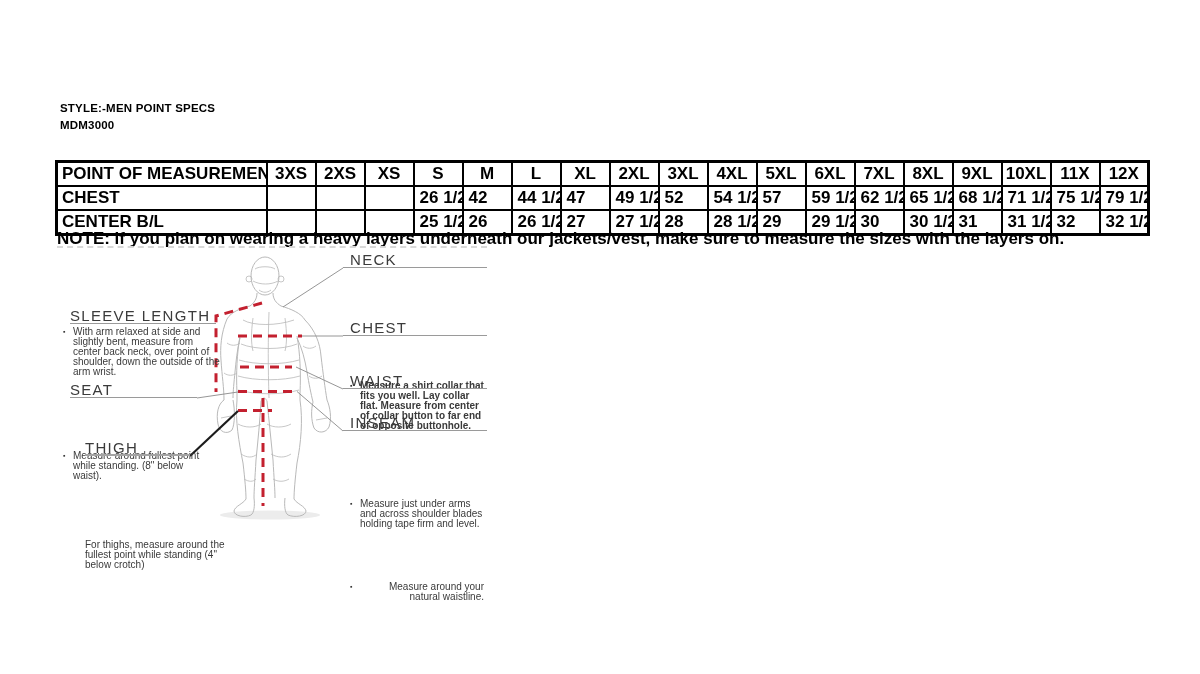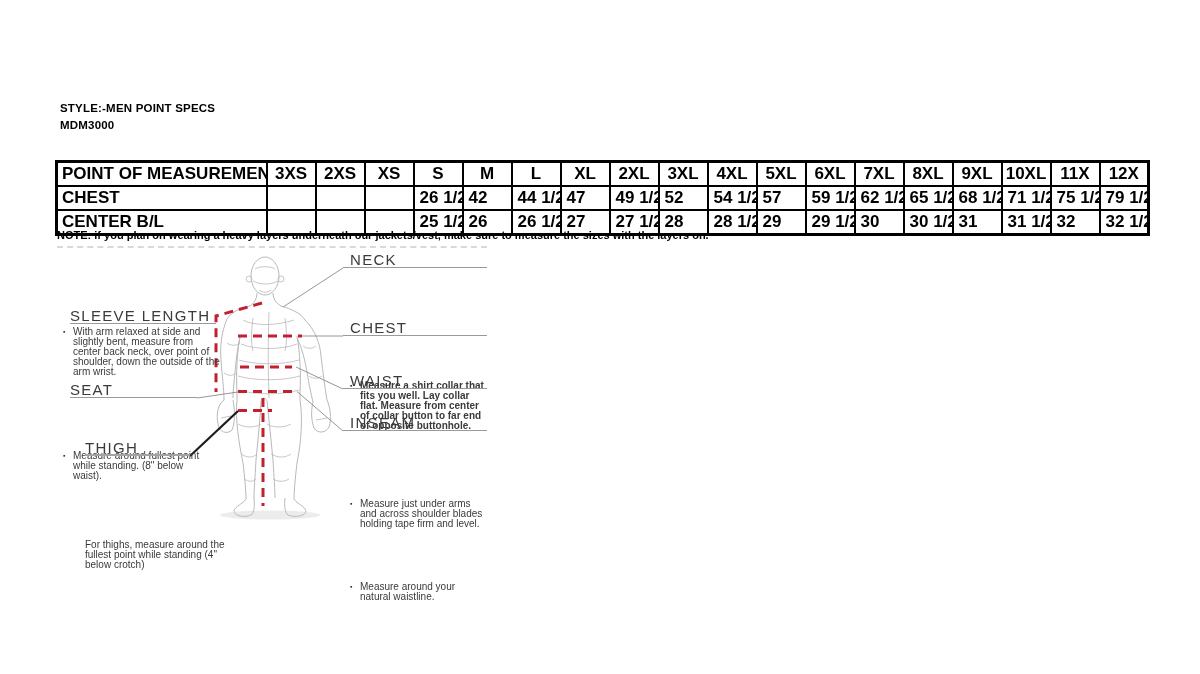--- a/index.html
+++ b/index.html
@@ -12,21 +12,21 @@
 
   
   #size-table { position:absolute; left:55px; top:160px; width:1092px; border-collapse:collapse; table-layout:fixed; }
   #size-table th, #size-table td { border:2px solid #000; font-weight:bold; font-size:17px; padding:1px 3px; height:18px; white-space:nowrap; overflow:hidden; }
   #size-table th { text-align:center; height:15px; }
   #size-table th.poml, #size-table td.lbl { text-align:left; padding-left:4px; }
   #size-table td { text-align:left; padding-left:5px; }
   #size-table { border:3px solid #000; }
 
   
-  #note { position:absolute; left:57px; top:229px; font-weight:bold; font-size:11px; }
+  #note { position:absolute; left:57px; top:229px; font-weight:bold; font-size:17px; }
 
   
   #diagram { position:absolute; left:57px; top:246px; width:430px; height:280px; border-top:2px dashed #d9d9d9; }
   #diagram svg { position:absolute; left:0; top:0; }
   .fig { stroke:var(--figure); fill:none; stroke-width:1; }
   .fig-thin { stroke:var(--figure); fill:none; stroke-width:.8; }
   .measure-line { stroke:var(--measure); fill:none; stroke-width:3; stroke-dasharray:9 6; }
   .connector { stroke:#8a8a8a; fill:none; stroke-width:.9; }
   .connector-thick { stroke:#1c1c1c; fill:none; stroke-width:2.2; }
 
@@ -222,18 +222,18 @@
   <div class="sec sec-t bullet" style="left:293px; top:23px; width:134px;font-weight:bold;">Measure a shirt collar that fits you well. Lay collar flat. Measure from center of collar button to far end of opposite buttonhole.</div>
 
   <div class="sec" style="left:286px; top:72px; width:144px;">
     <div class="sec-h u-thin" style="padding-left:7px;">CHEST</div>
   </div>
   <div class="sec sec-t bullet" style="left:293px; top:91px; width:134px;">Measure just under arms and across shoulder blades holding tape firm and level.</div>
 
   <div class="sec" style="left:286px; top:125px; width:144px;">
     <div class="sec-h u-thin" style="padding-left:7px;">WAIST</div>
   </div>
-  <div class="sec sec-t bullet" style="left:293px; top:144px; width:134px;">Measure around your natural waistline.</div>
+  <div class="sec sec-t bullet" style="left:293px; top:144px; width:134px;text-align:right;">Measure around your natural waistline.</div>
 
   <div class="sec" style="left:286px; top:167px; width:144px;">
     <div class="sec-h u-thin" style="padding-left:7px;">INSEAM</div>
   </div>
 </div>
 
 </body></html>

